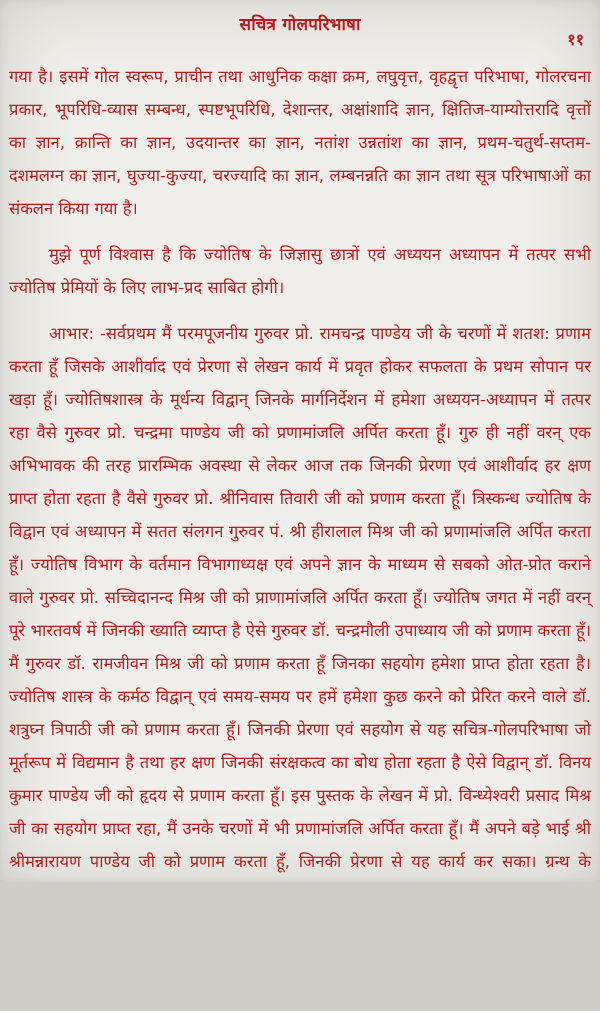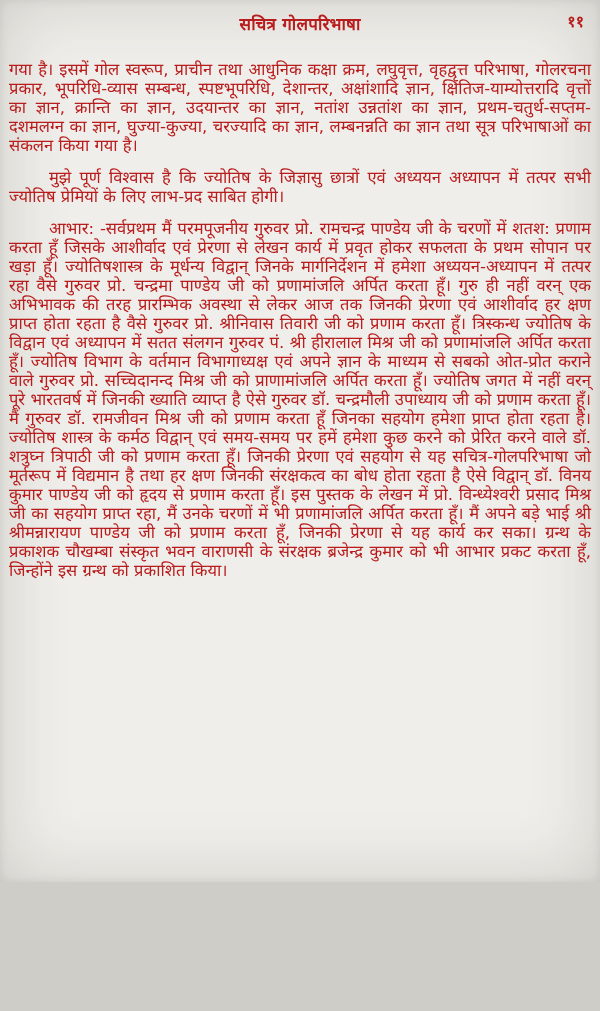--- a/index.html
+++ b/index.html
@@ -25,32 +25,32 @@
     height: 34px;
   }
   .running-title {
     text-align: center;
     font-size: 17px;
     font-weight: bold;
     letter-spacing: 0.2px;
   }
   .page-number {
     position: absolute;
-    top: 10px;
+    top: 28px;
     right: 16px;
     font-size: 16px;
     font-weight: bold;
   }
   .content {
     padding: 14px 9px 0 9px;
   }
   .para {
     margin: 0 0 13px 0;
     font-size: 16.5px;
-    line-height: 19px;
+    line-height: 33px;
     text-align: justify;
     text-justify: inter-word;
   }
   .para.indented {
     text-indent: 40px;
   }
   .para .lead {
     font-weight: normal;
   }
 </style>

